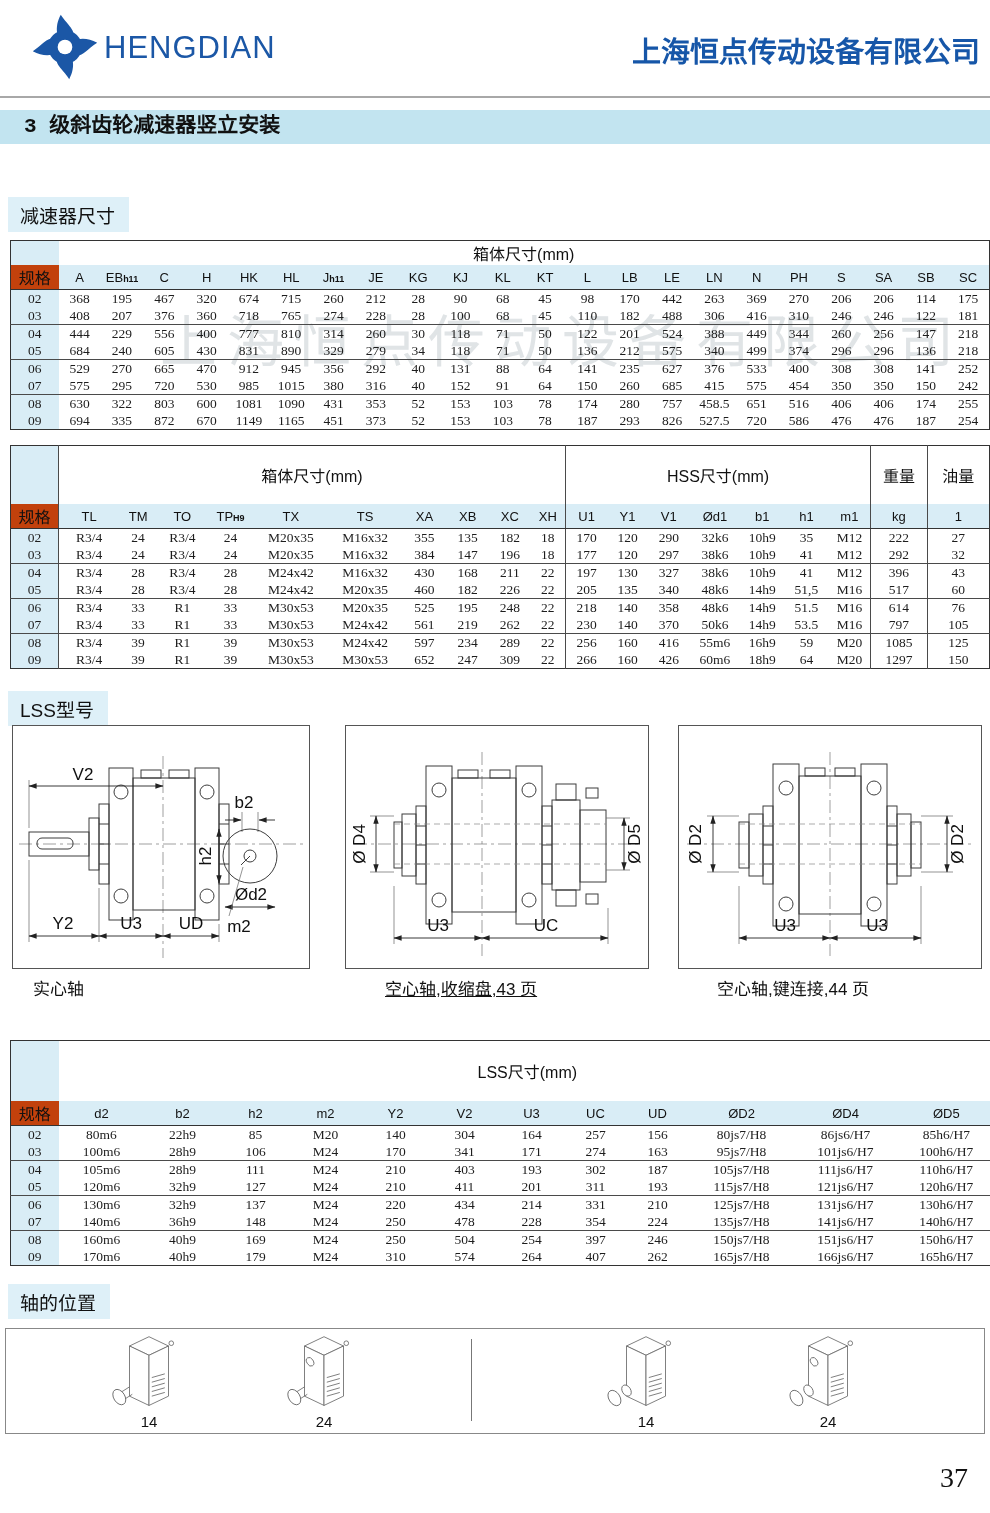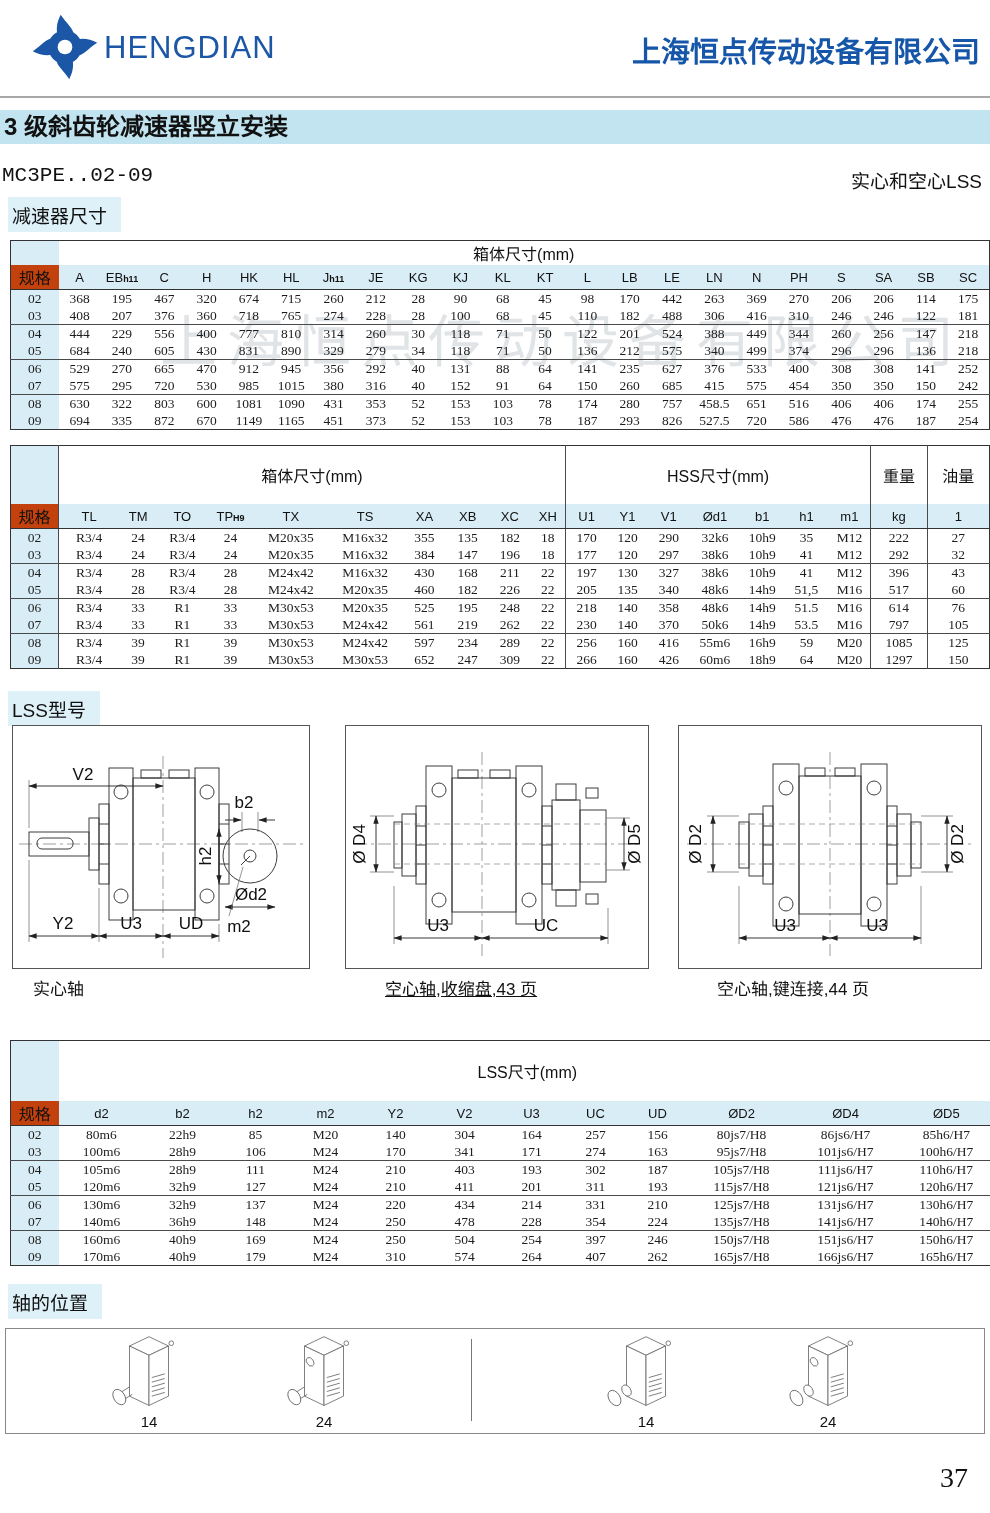--- a/index.html
+++ b/index.html
@@ -7,25 +7,25 @@
         font-family:"Liberation Sans",sans-serif;color:#111;border-radius:21px;}
 
   
   #hdr{position:absolute;top:0;left:0;width:990px;height:96px;border-bottom:2px solid #a8a8a8;}
   #logo{position:absolute;top:12px;left:30px;width:70px;height:70px;}
   #brand{position:absolute;top:30px;left:104px;font-size:31px;letter-spacing:1px;color:#1b57a6;font-weight:500;}
   #company{position:absolute;top:28px;right:10px;font-size:29px;font-weight:700;color:#1656a8;}
 
   
   #titlebar{position:absolute;top:110px;left:0;width:990px;height:34px;background:#c2e4f0;
-            font-size:24px;font-weight:700;line-height:34px;padding-left:4px;box-sizing:border-box;}
+            font-size:21px;font-weight:700;line-height:34px;padding-left:24px;box-sizing:border-box;font-family:Liberation Mono, monospace;}
   #modelline{position:absolute;top:164px;left:0;width:990px;height:26px;}
   #model{position:absolute;left:2px;top:0;font-family:"Liberation Mono","DejaVu Sans Mono",monospace;font-size:21px;}
   #variant{position:absolute;right:8px;top:2px;font-size:19px;}
-  .seclabel{position:absolute;left:8px;background:#def0f8;font-size:19px;padding:4px 14px 4px 4px;}
+  .seclabel{position:absolute;left:8px;background:#def0f8;font-size:19px;padding:4px 14px 4px 12px;}
   #lbl-dims{top:197px;}
   #lbl-lss{top:691px;}
   #lbl-shaft{top:1284px;}
 
   
   #wm{position:absolute;top:296px;left:160px;font-size:57px;letter-spacing:10px;color:#c7ced2;
       opacity:.55;z-index:0;white-space:nowrap;pointer-events:none;font-weight:500;}
 
   
   .twrap{position:absolute;left:10px;width:980px;z-index:1;}
@@ -92,24 +92,20 @@
         <path d="M50 50 C40 62 22 66 4 56 C20 46 24 34 42 38 Z"></path>
       </g>
       <circle cx="50" cy="50" r="10.5" fill="#fff" stroke="none"></circle>
     </svg>
     <div id="brand">HENGDIAN</div>
     <div id="company">上海恒点传动设备有限公司</div>
   </div>
 
   <div id="titlebar">3 级斜齿轮减速器竖立安装</div>
 
-  <div id="modelline">
-    <span id="model">MC3PE..02-09</span>
-    <span id="variant">实心和空心LSS</span>
-  </div>
 
   <div class="seclabel" id="lbl-dims">减速器尺寸</div>
 
   <div id="wm">上海恒点传动设备有限公司</div>
 
   <div class="twrap" id="t1wrap">
     <table class="spec" id="t1">
       <colgroup>
           <col style="width:48px">
         </colgroup>

